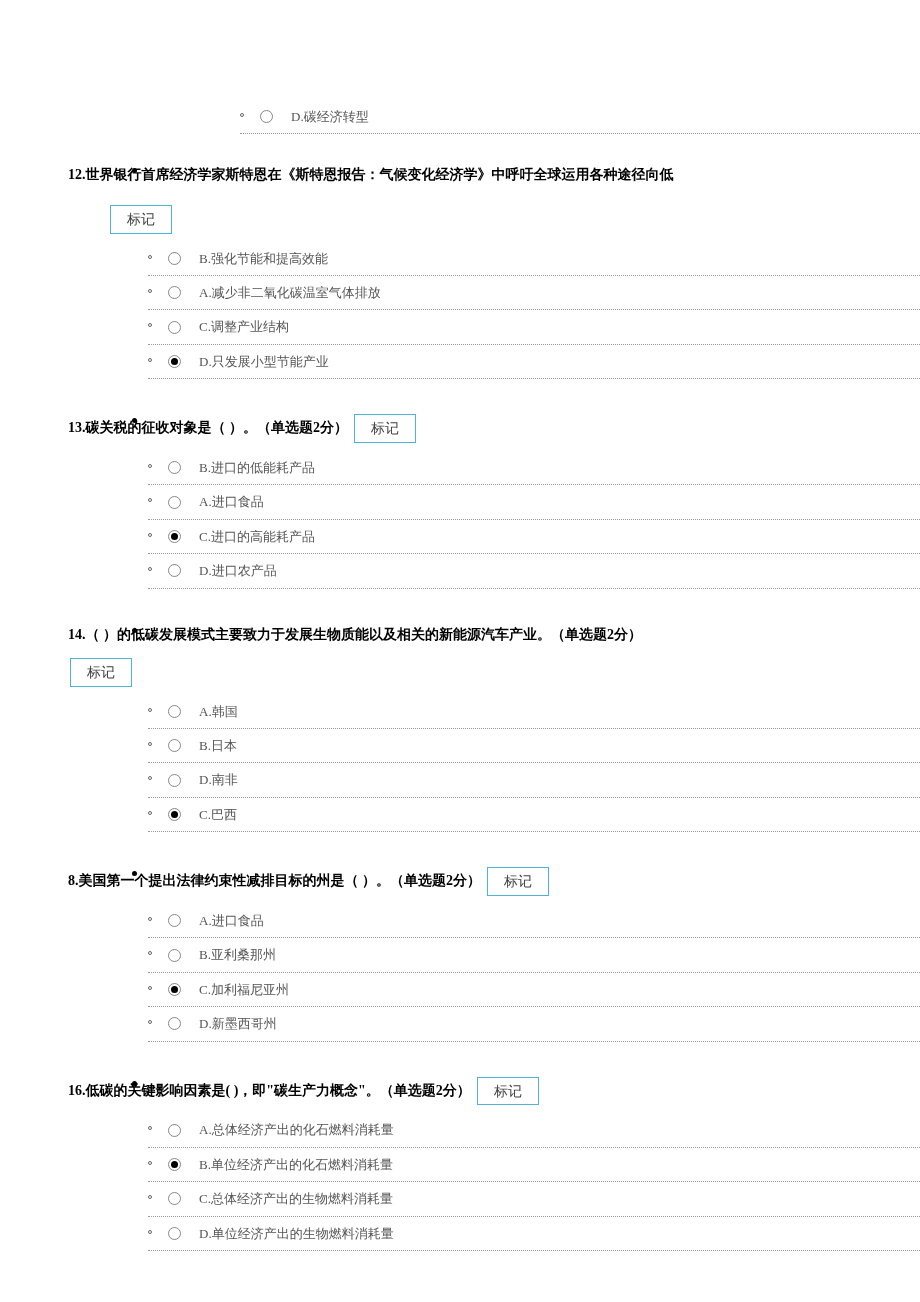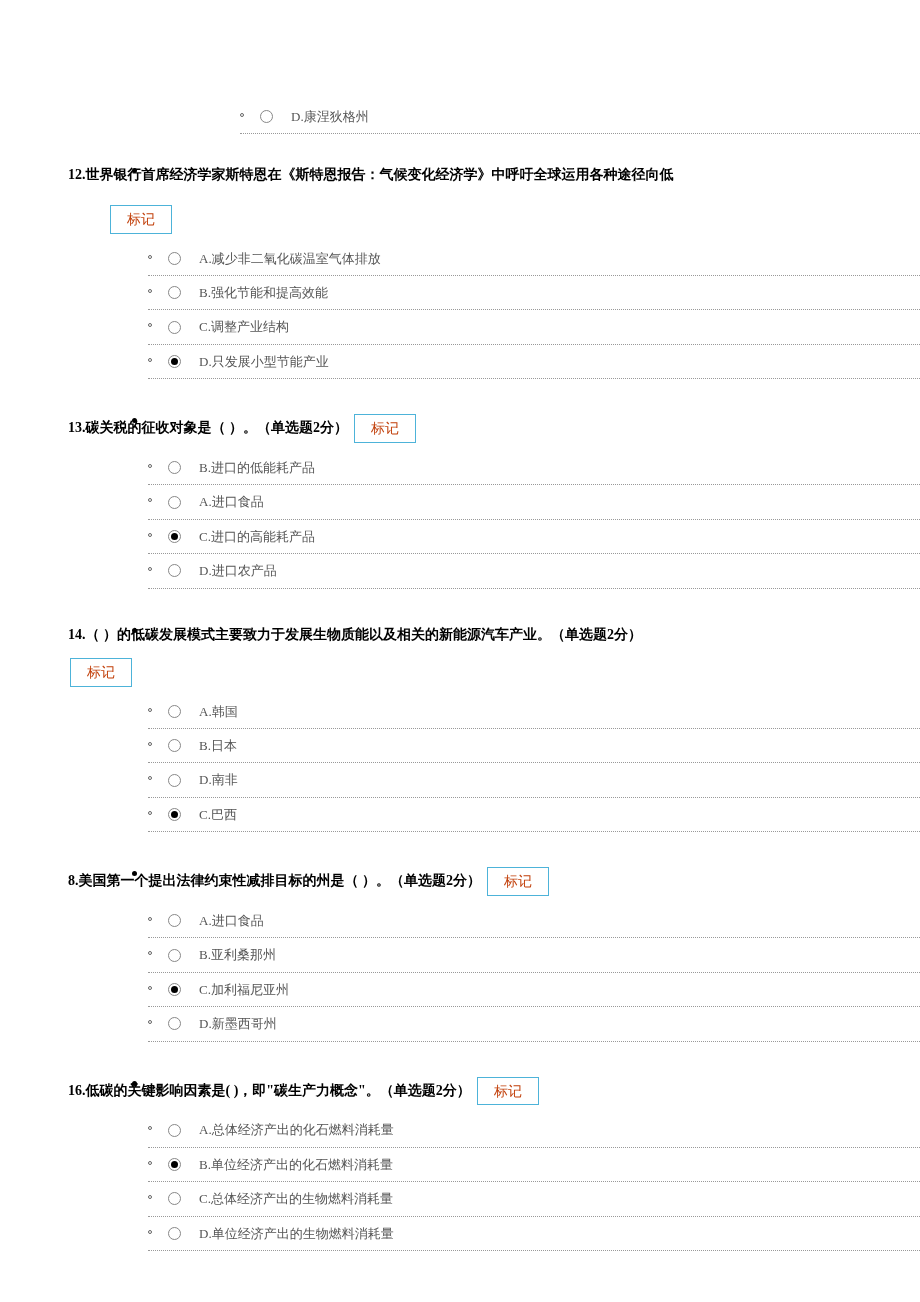--- a/index.html
+++ b/index.html
@@ -24,21 +24,21 @@
       left: 132px;
       top: 4px;
       width: 5px;
       height: 5px;
       background: #000;
       border-radius: 50%;
     }
     .badge {
       display: inline-block;
       border: 1px solid #4db3d9;
-      color: #c2410c;
+      color: #404040;
       padding: 5px 16px;
       font-size: 14px;
       font-weight: normal;
       vertical-align: middle;
       margin-left: 2px;
       font-family: "Microsoft YaHei", sans-serif;
       line-height: 1.2;
     }
     .badge-block {
       margin-top: 12px;
@@ -113,43 +113,43 @@
       margin-right: 4px;
     }
   </style>
 </head>
 <body>
 
 <ul class="orphan-option">
   <li class="option-item">
     <span class="opt-bullet"></span>
     <span class="radio-outer"></span>
-    <span class="option-label">D.康涅狄格州</span>
+    <span class="option-label">D.碳经济转型</span>
   </li>
 </ul>
 
 <ul class="question-list" id="qlist">
     <li class="question-item">
       <span class="bullet"></span>
       <div class="q-header">
         <div class="q-text-part" style="margin-bottom: 18px;">12.世界银行首席经济学家斯特恩在《斯特恩报告：气候变化经济学》中呼吁全球运用各种途径向低</div>
         <div class="q-line" style="margin-left: 40px;">
           <span class="badge">标记</span>
         </div>
       </div>
       <ul class="options">
         <li class="option-item">
           <span class="opt-bullet"></span>
           <span class="radio-outer"></span>
+          <span class="option-label">B.强化节能和提高效能</span>
+        </li>
+        <li class="option-item">
+          <span class="opt-bullet"></span>
+          <span class="radio-outer"></span>
           <span class="option-label">A.减少非二氧化碳温室气体排放</span>
-        </li>
-        <li class="option-item">
-          <span class="opt-bullet"></span>
-          <span class="radio-outer"></span>
-          <span class="option-label">B.强化节能和提高效能</span>
         </li>
         <li class="option-item">
           <span class="opt-bullet"></span>
           <span class="radio-outer"></span>
           <span class="option-label">C.调整产业结构</span>
         </li>
         <li class="option-item">
           <span class="opt-bullet"></span>
           <span class="radio-outer selected"></span>
           <span class="option-label">D.只发展小型节能产业</span>

